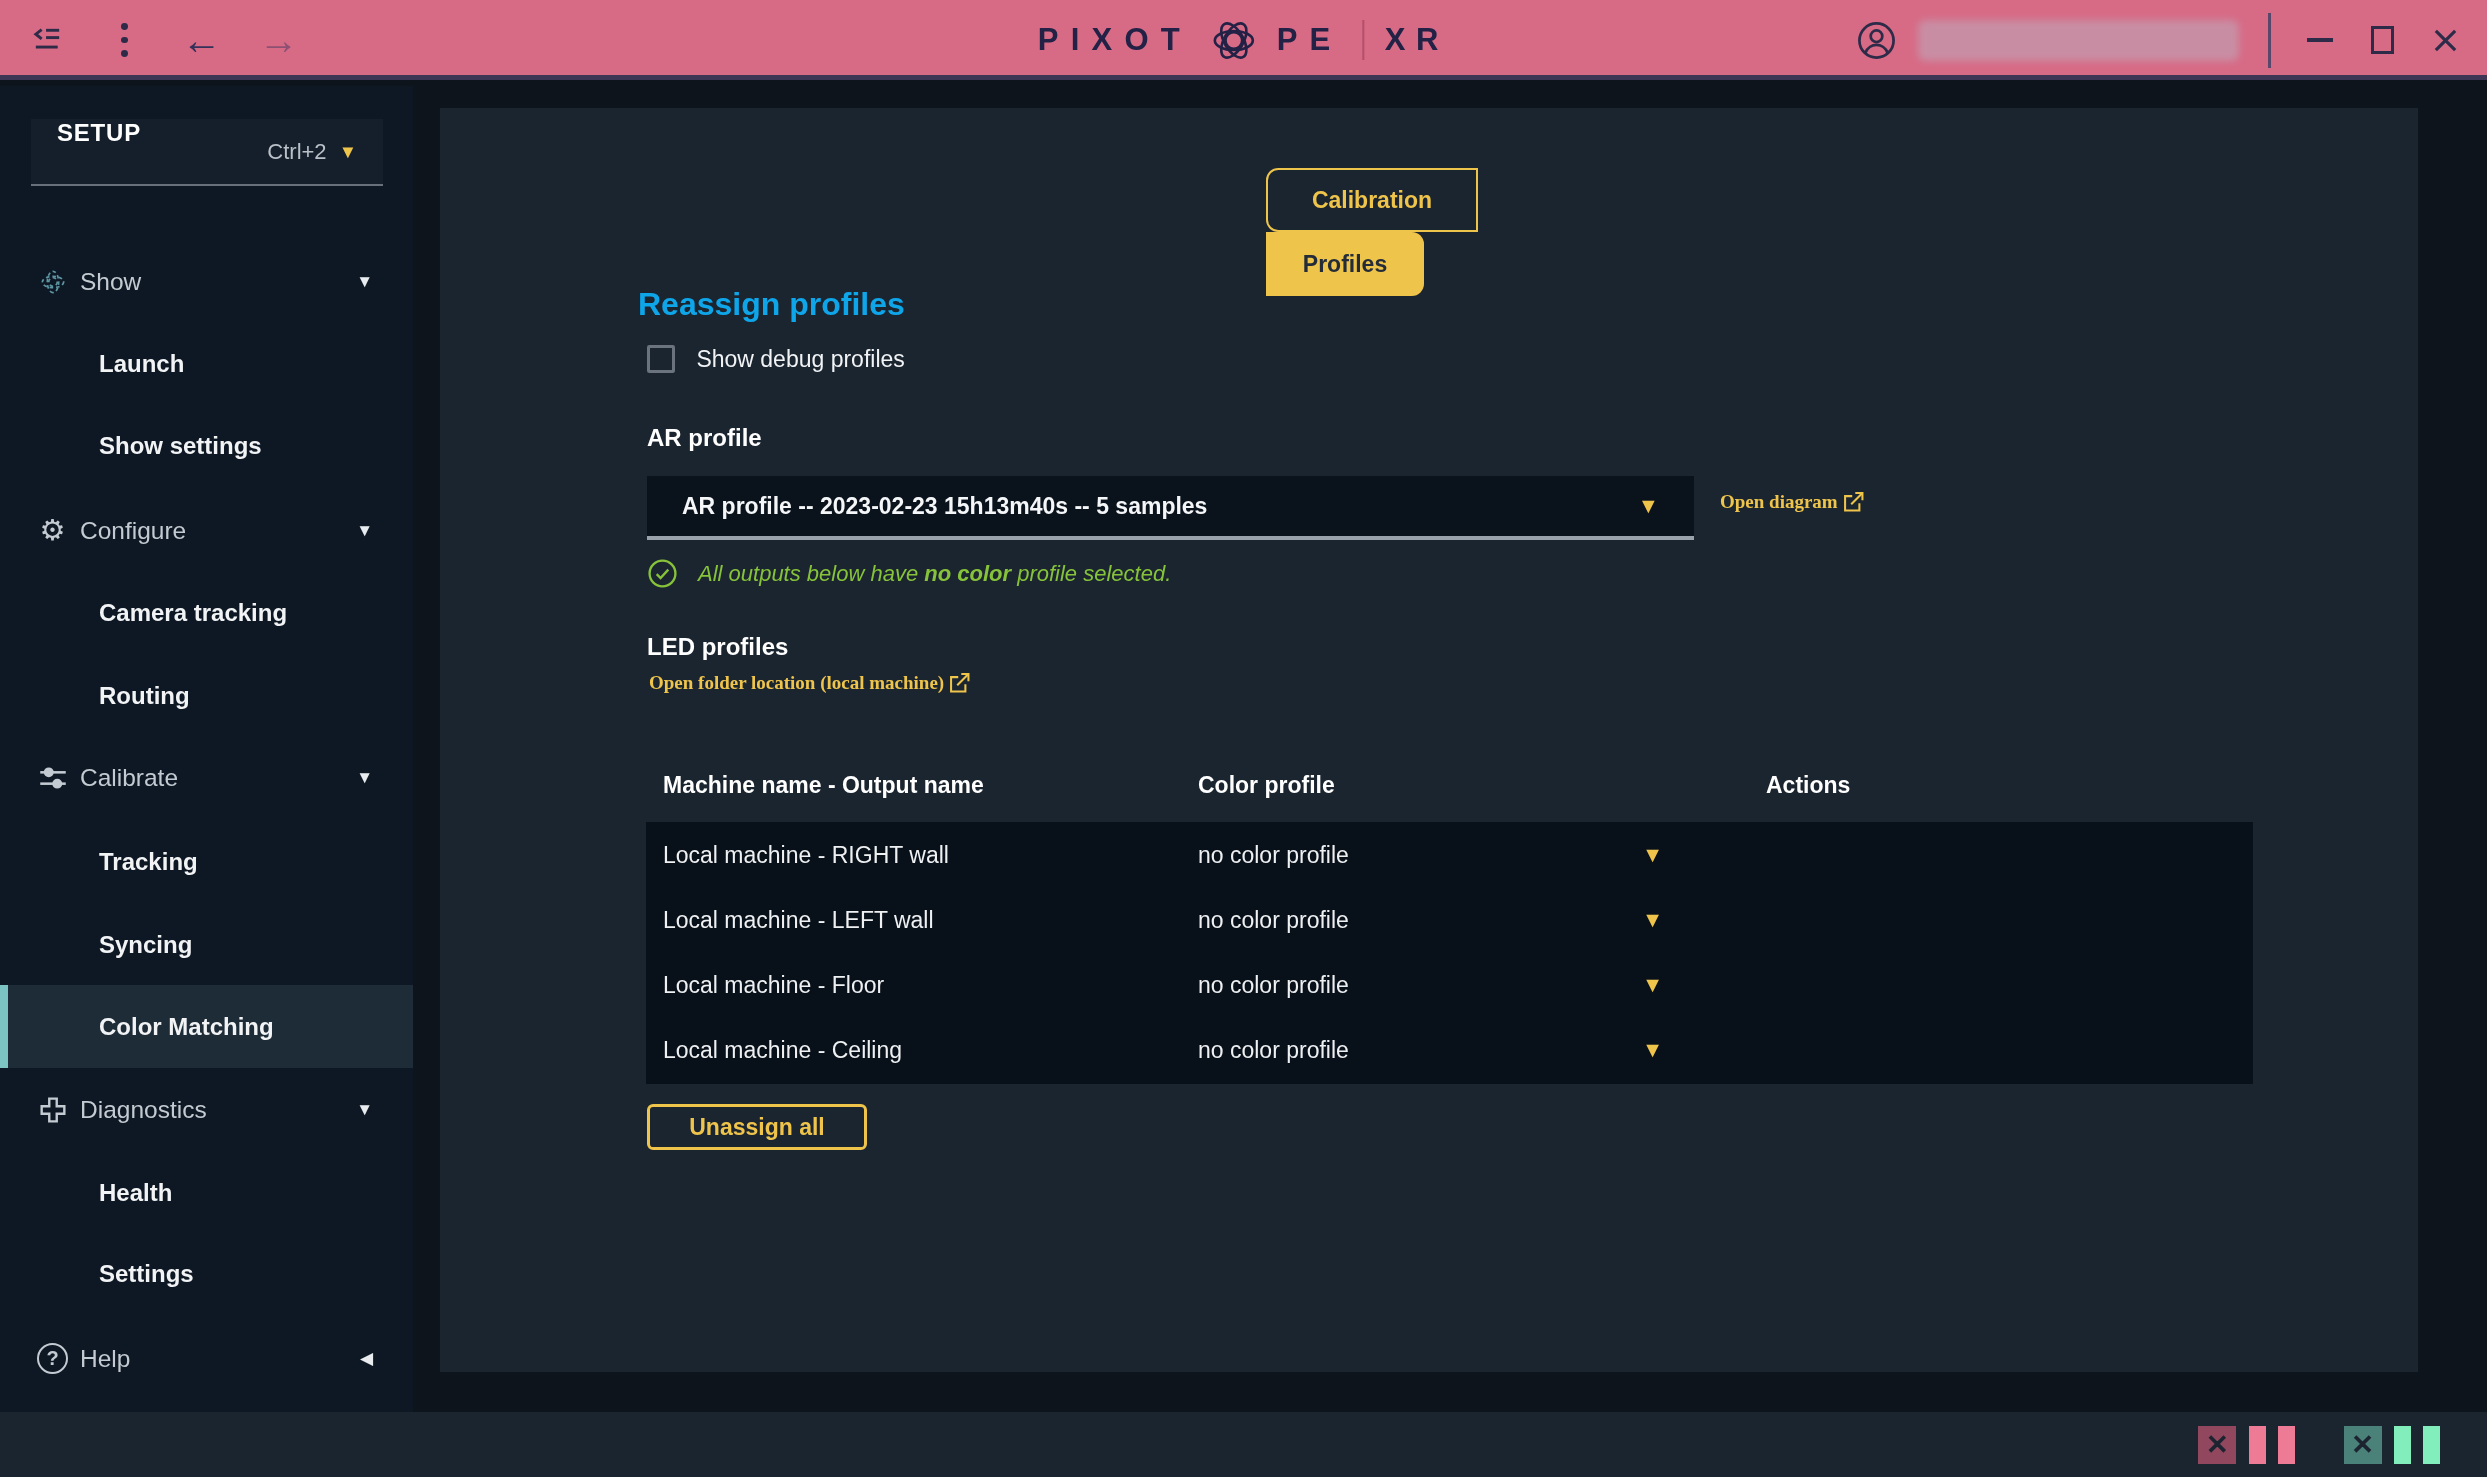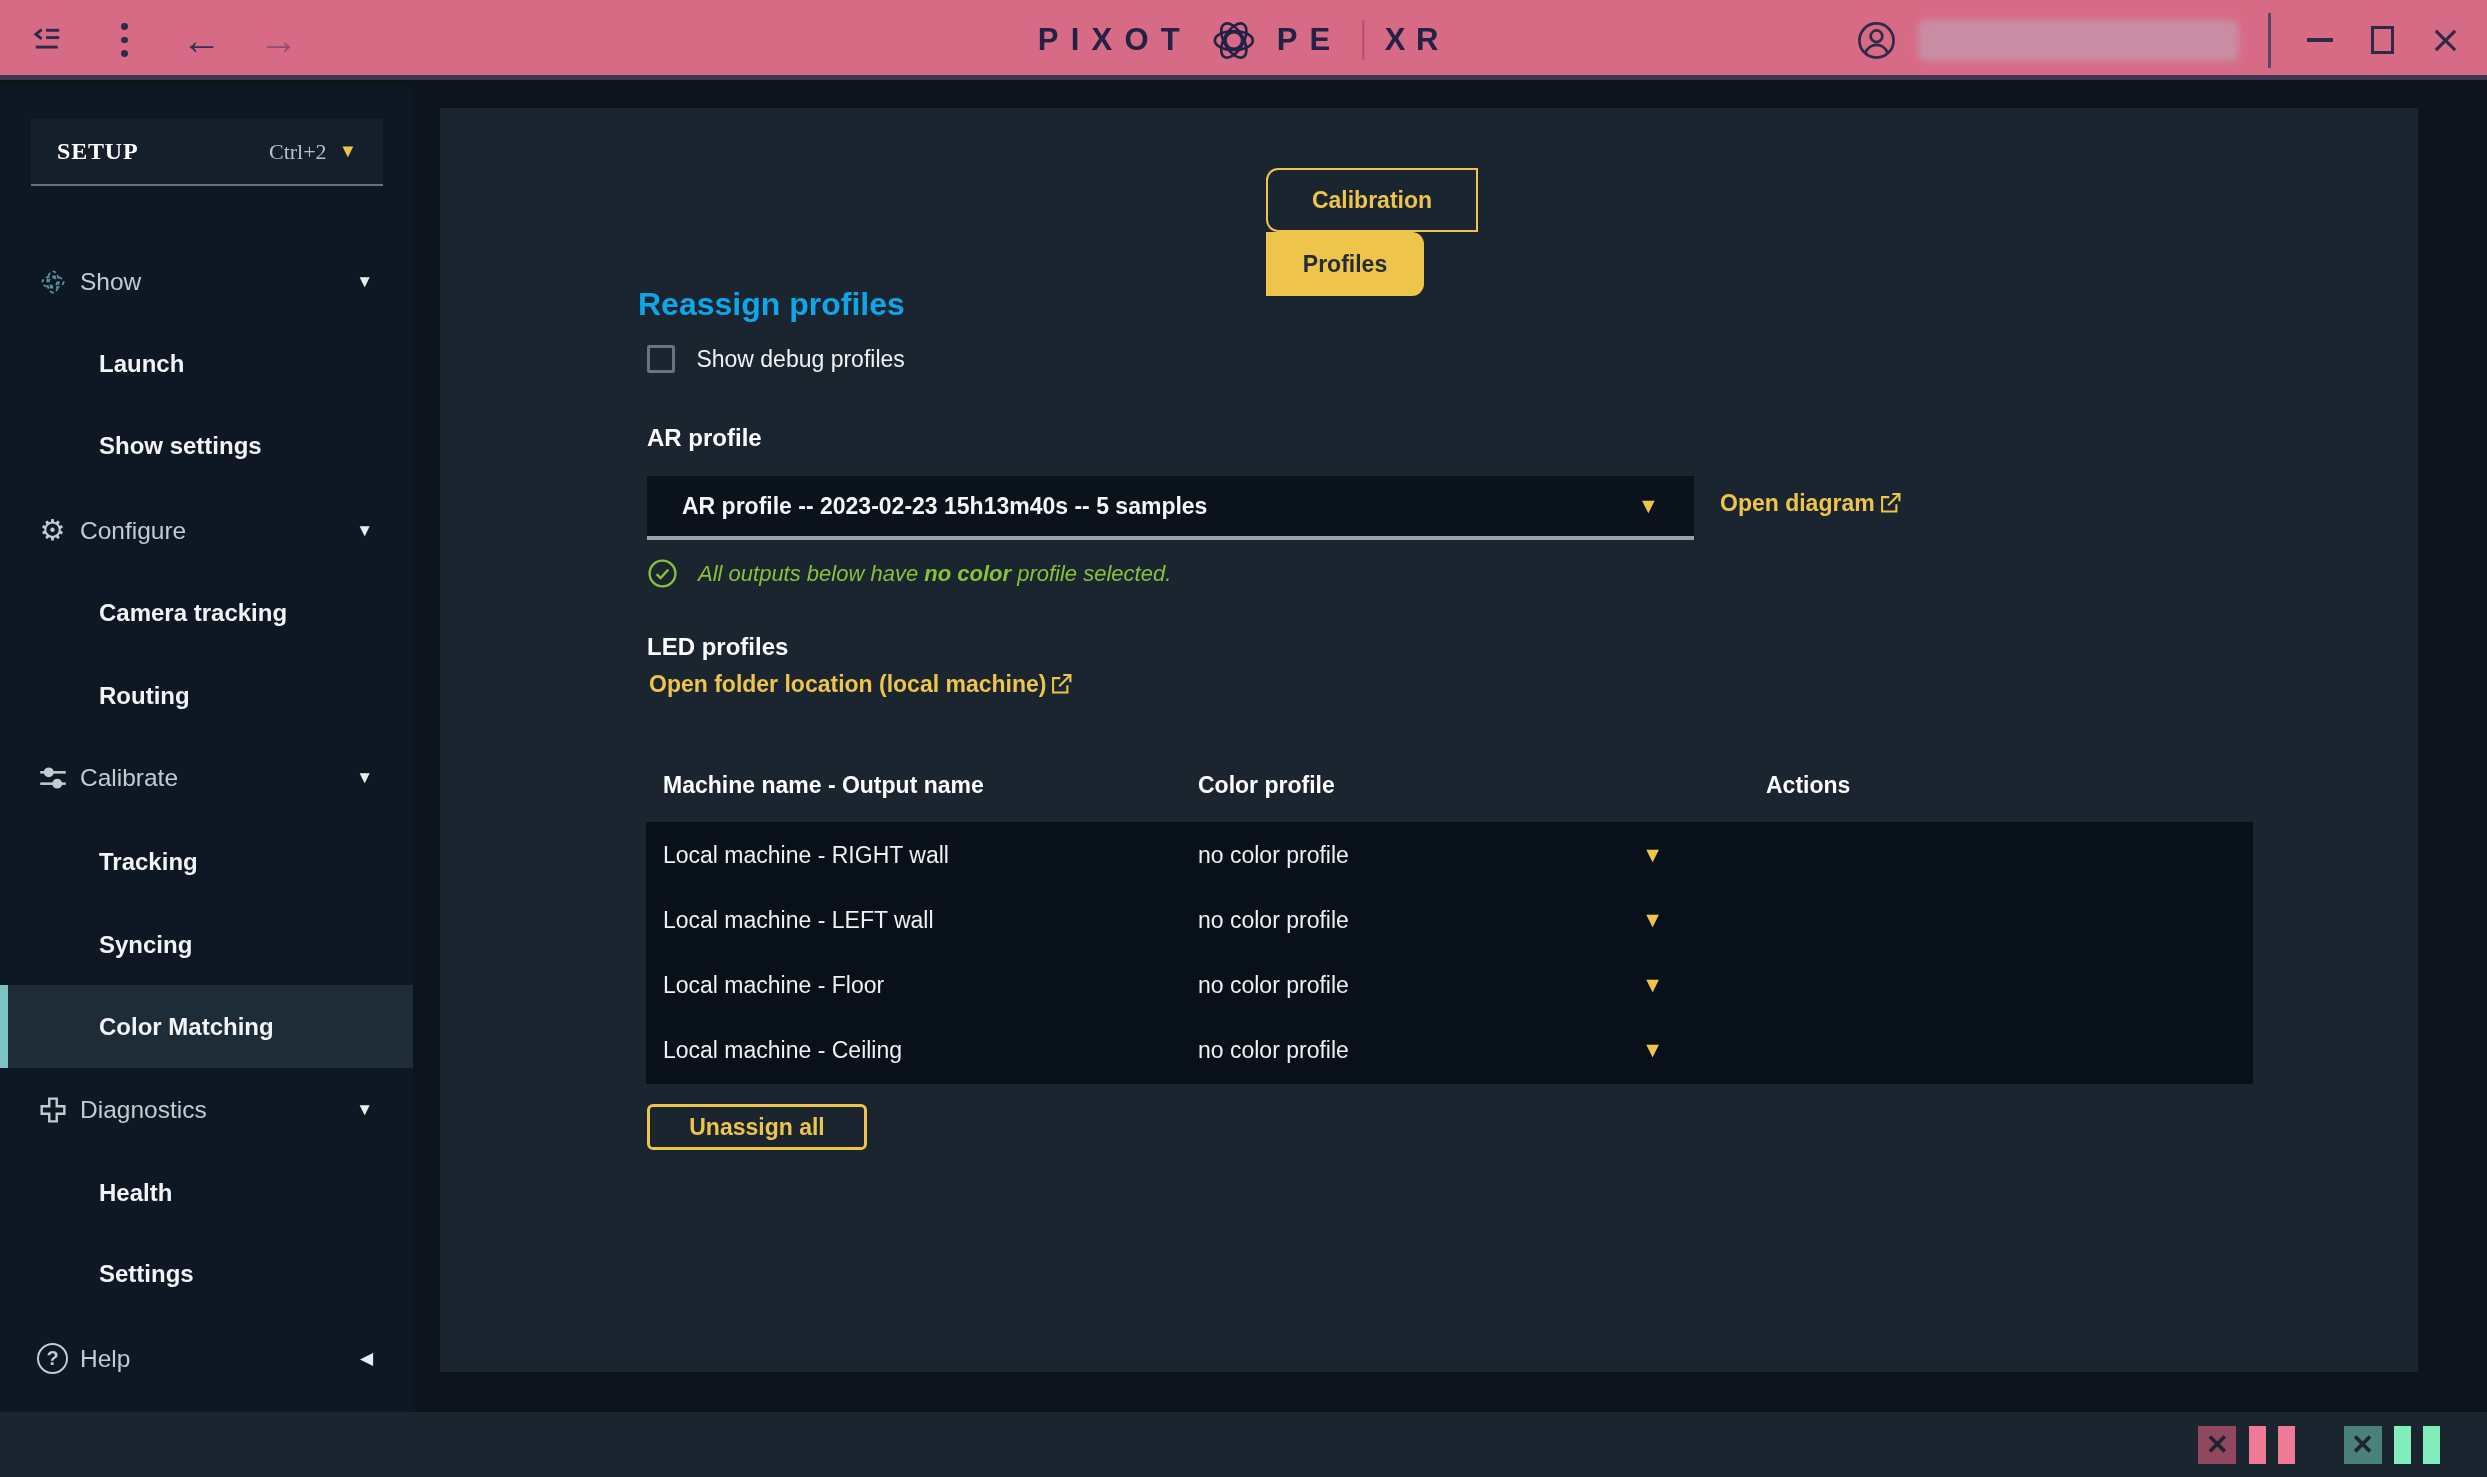--- a/index.html
+++ b/index.html
@@ -24,21 +24,21 @@
   .email-blur { width:321px; height:41px; border-radius:7.7px; background:#c98da3; filter:blur(3.8px); }
   .tb-sep { width:2.3px; height:55px; background:#58466b; margin:0 7.7px; }
   .win-min { width:26px; height:3.8px; background:#2e2b49; }
   .win-max { width:23px; height:27.6px; border:3.8px solid #2e2b49; }
   .win-btn { width:41px; height:46px; display:flex; align-items:center; justify-content:center; cursor:pointer; }
 
   
   .sidebar { position:absolute; left:0; top:86px; width:413px; height:1326px; background:#0e1824; }
   .setup-box { position:absolute; left:31px; top:33px; width:352px; height:67px;
     background:#151f2b; border-bottom:2.3px solid #67707b;
-    display:flex; align-items:center; padding:0 26px; cursor:pointer;font-family:Liberation Serif, serif; }
+    display:flex; padding:0 26px; cursor:pointer; }
   .setup-label { color:#fff; font-size:24px; font-weight:bold; letter-spacing:0.8px; }
   .setup-right { margin-left:auto; display:flex; align-items:center; gap:12.2px; }
   .setup-shortcut { color:#b9c0c8; font-size:22px; }
   .tri-yellow { color:#efc44b; font-size:18.4px; }
   .side-item { position:absolute; left:0; width:413px; height:83px; display:flex; align-items:center; cursor:pointer; }
   .side-item .icon { position:absolute; left:31px; width:43px; display:flex; justify-content:center; }
   .cat-label { position:absolute; left:80px; color:#c3cad1; font-size:24.5px; }
   .sub-label { position:absolute; left:99px; color:#f1f3f5; font-size:24px; font-weight:bold; }
   .side-chevron { position:absolute; right:40px; color:#e8ecef; font-size:17px; }
   .side-item.selected { background:#1e2c38; }
@@ -61,21 +61,21 @@
 
   .chk-row { position:absolute; left:207px; top:237px; display:flex; align-items:center; gap:21.4px; }
   .checkbox { width:28px; height:28px; border:3.1px solid #6b747e; border-radius:2.3px; background:transparent; cursor:pointer; }
   .chk-label { color:#f1f3f5; font-size:23px; }
 
   .select { position:absolute; left:207px; top:368px; width:1047px; height:64px; background:#0a121c;
     border-bottom:4.6px solid #99a1aa; display:flex; align-items:center; padding:0 35px; cursor:pointer; }
   .select-value { color:#f4f6f8; font-size:23px; font-weight:bold; }
   .select-arrow { margin-left:auto; color:#efc44b; font-size:21.4px; }
 
-  .link { display:flex; align-items:center; gap:3px; color:#efc44b; font-size:23px; font-weight:bold; cursor:pointer; }
+  .link { display:flex; align-items:center; gap:3px; color:#efc44b; font-size:19px; font-weight:bold; cursor:pointer;font-family:Liberation Serif, serif; }
   .open-diagram { position:absolute; left:1280px; top:382px; }
   .folder-link { position:absolute; left:209px; top:563px; }
 
   .status-row { position:absolute; left:207px; top:450px; display:flex; align-items:center; gap:20px; }
   .status-text { color:#86c33a; font-size:22px; font-style:italic; }
   .status-text b { font-weight:bold; }
 
   .tbl-header { position:absolute; left:206px; top:664px; width:1607px; height:40px; }
   .tbl-header span { position:absolute; color:#fff; font-size:23px; font-weight:bold; }
   .tbl-body { position:absolute; left:206px; top:714px; width:1607px; height:262px; background:#081019; }

